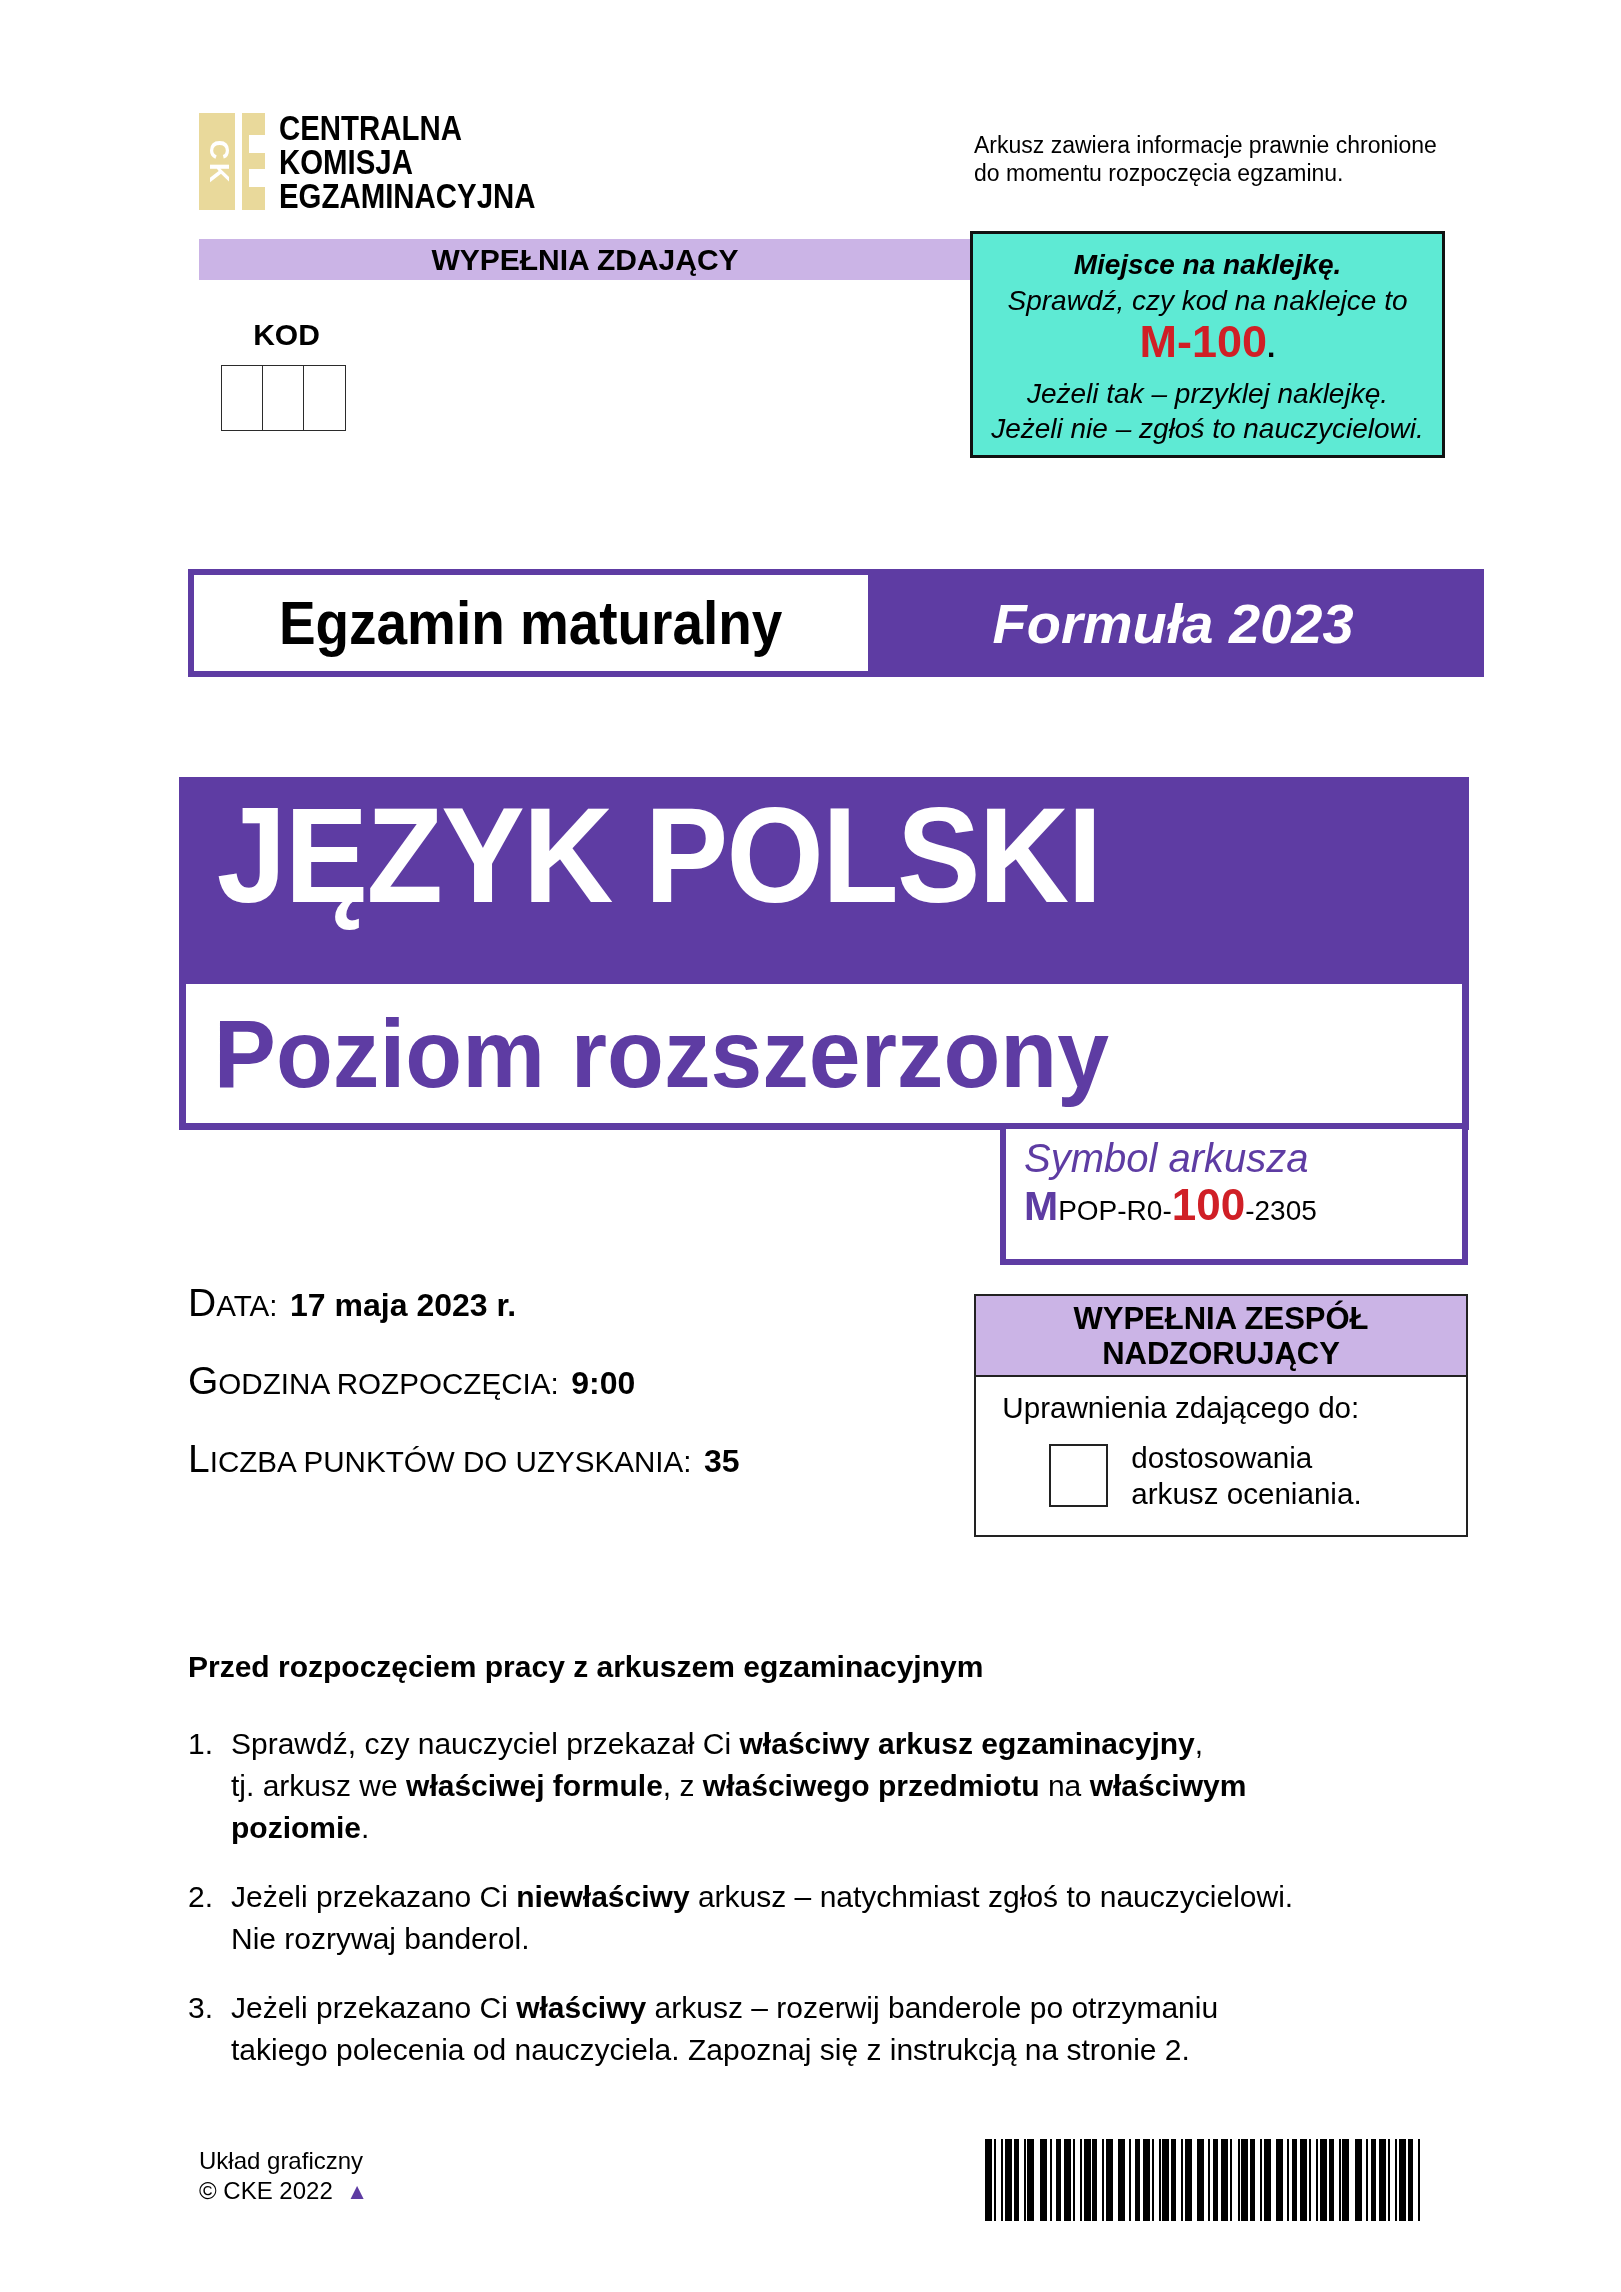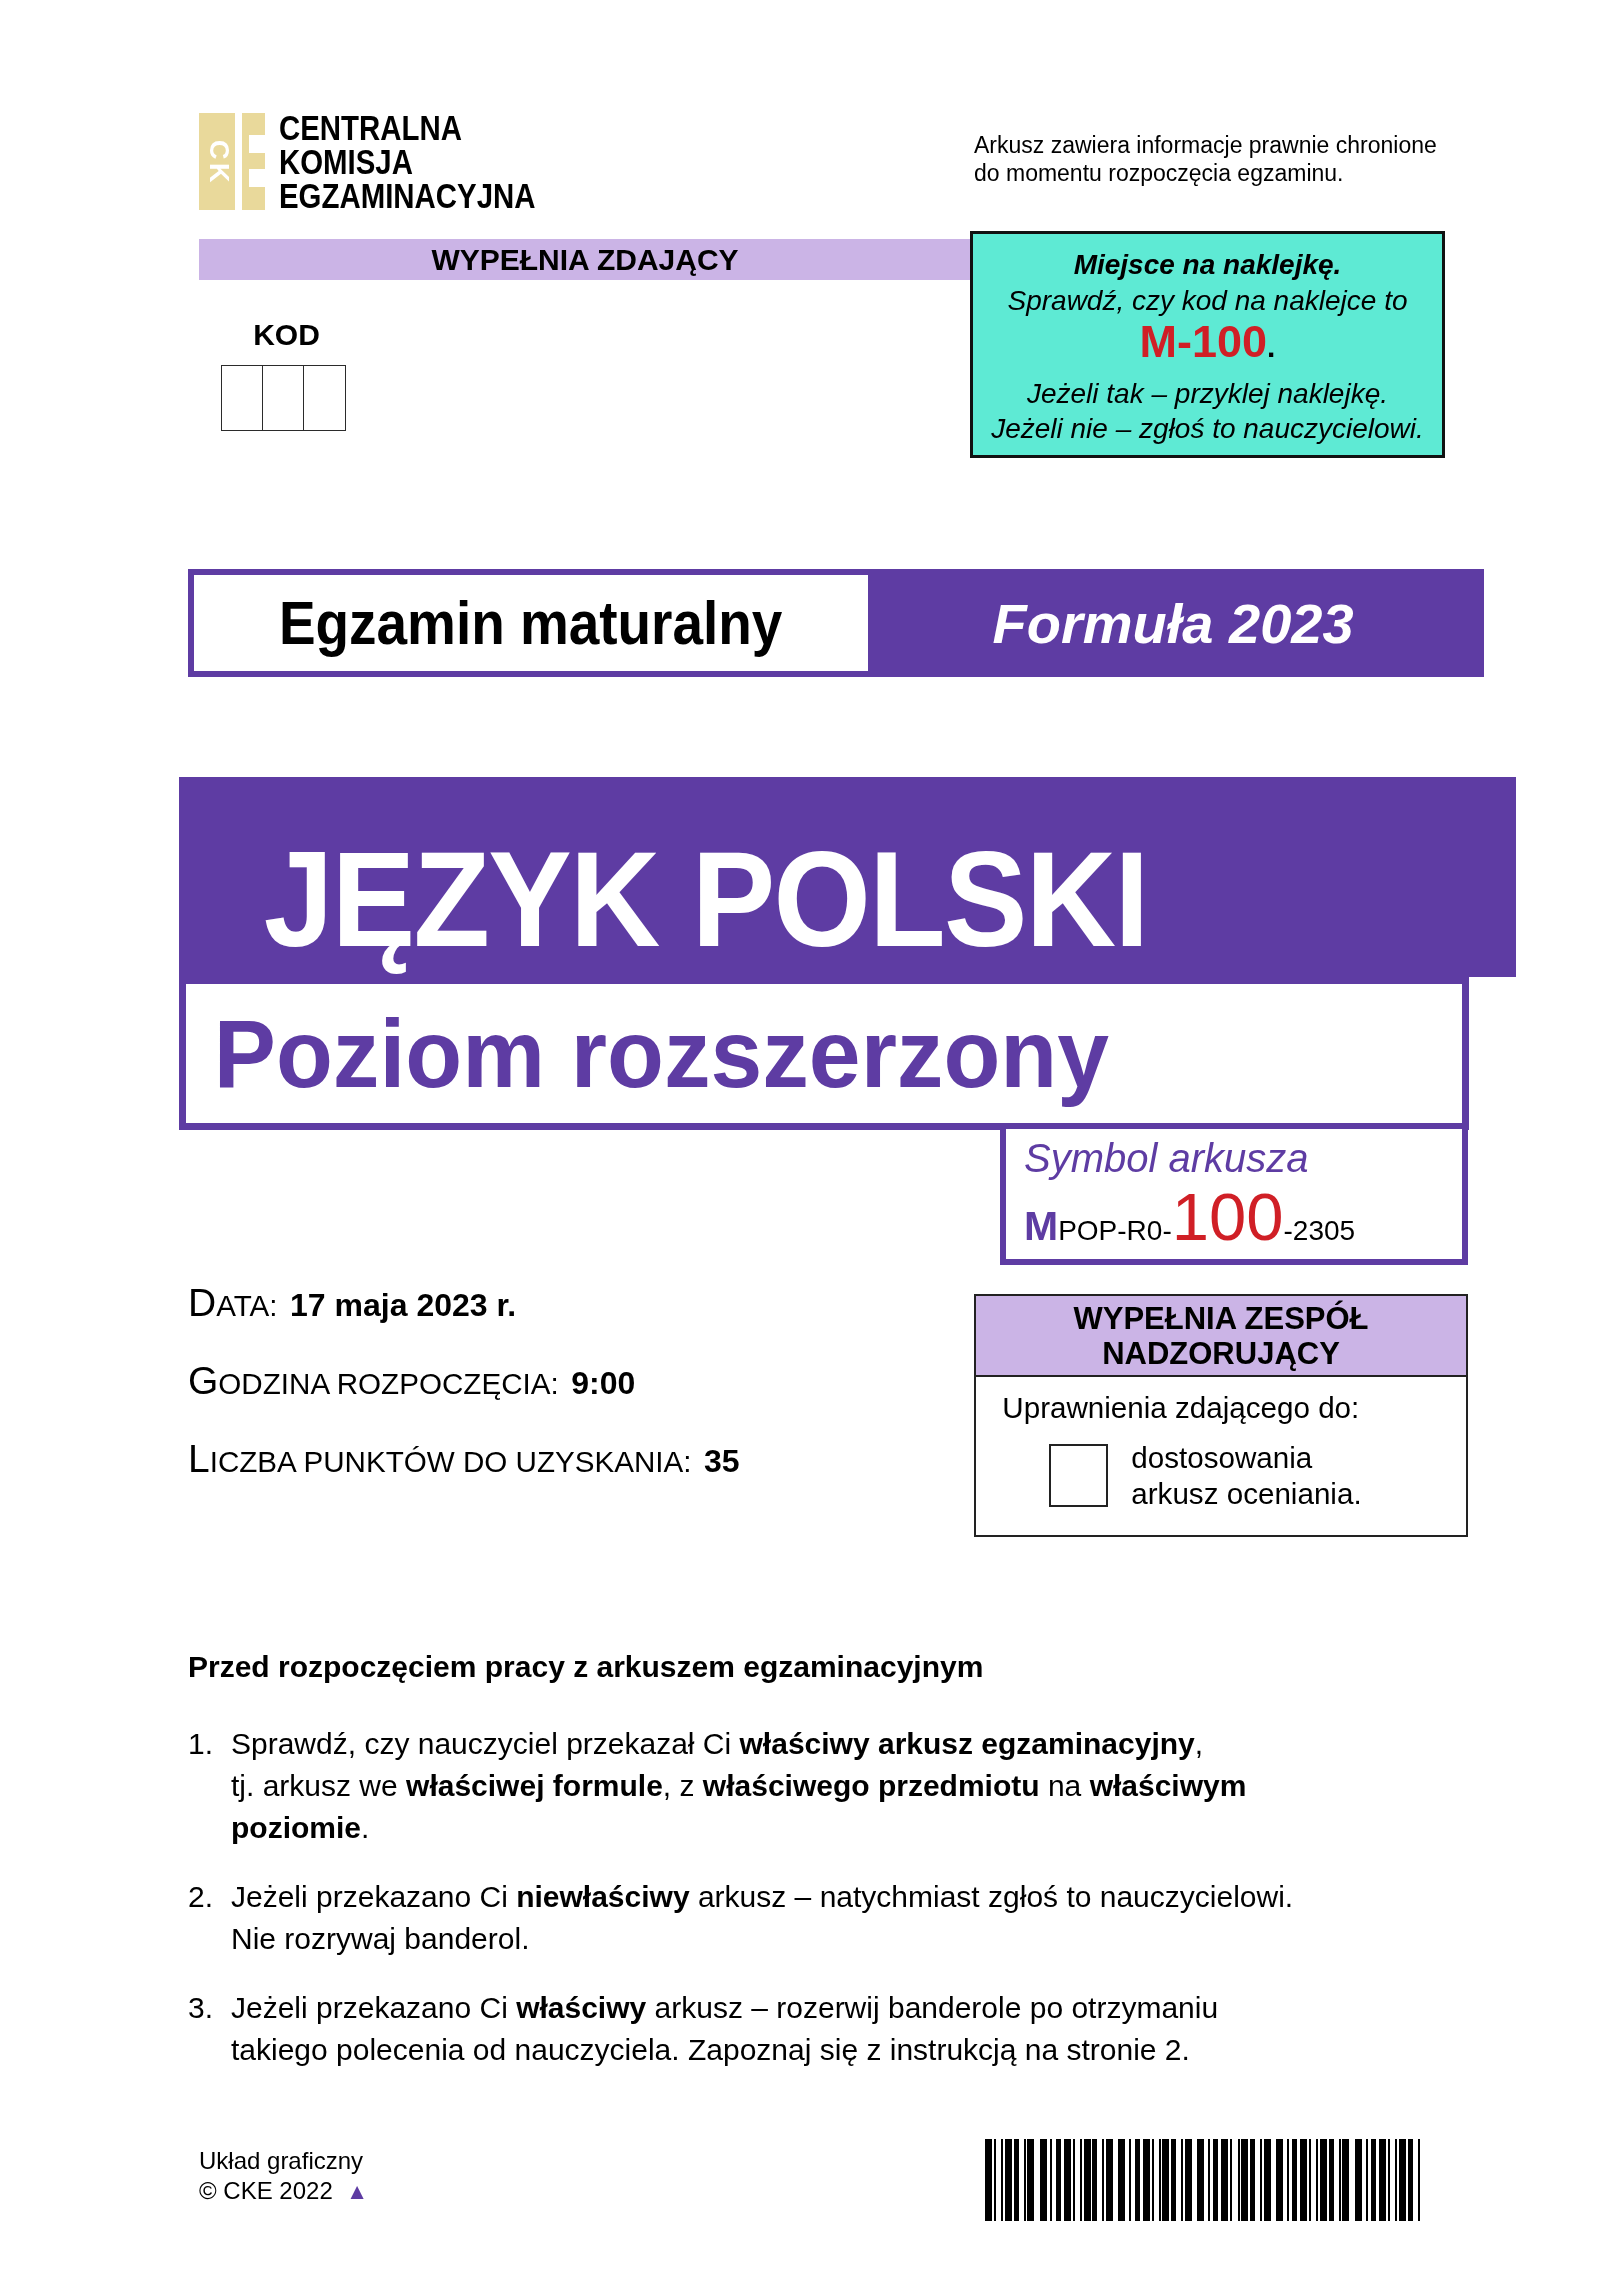--- a/index.html
+++ b/index.html
@@ -41,35 +41,35 @@
   
   .exambar{left:188px;top:569px;width:1296px;height:108px;border:6.3px solid var(--purple);
            box-sizing:border-box;display:flex;background:var(--purple);}
   .exambar .lcell{width:52.5%;background:#fff;display:flex;align-items:center;justify-content:center;}
   .exambar .lcell span{font-size:61px;font-weight:bold;transform:scaleX(.9);white-space:nowrap;}
   .exambar .rcell{flex:1;display:flex;align-items:center;justify-content:center;color:#fff;}
   .exambar .rcell span{font-size:56px;font-weight:bold;font-style:italic;white-space:nowrap;}
 
   
   .titlebanner{left:179px;top:777px;width:1290px;height:200px;background:var(--purple);
-               display:flex;align-items:flex-end;padding-left:47px;}
+               display:flex;align-items:flex-start;}
   .titlebanner span{color:#fff;font-size:136px;font-weight:bold;padding-left:41px;
                     transform:scaleX(.92);transform-origin:left center;white-space:nowrap;letter-spacing:-1.8px;}
   .subtitle{left:179px;top:977px;width:1290px;height:153px;border:7.2px solid var(--purple);
             box-sizing:border-box;background:#fff;display:flex;align-items:center;}
   .subtitle span{color:var(--purple);font-size:97px;font-weight:bold;padding-left:29px;
                  transform:scaleX(.96);transform-origin:left center;white-space:nowrap;}
 
   
   .symbolbox{left:1000px;top:1123px;width:468px;height:142px;border:6.3px solid var(--purple);
              box-sizing:border-box;background:#fff;padding:3.6px 0 0 18px;z-index:2;}
   .symbolbox .slabel{font-style:italic;color:var(--purple);font-size:40px;line-height:50px;}
   .symbolbox .m{color:var(--purple);font-weight:bold;font-size:41px;}
   .symbolbox .rest,.symbolbox .suffix{font-size:28px;}
-  .symbolbox .hundred{color:var(--red);font-weight:normal;font-size:67px;line-height:1;}
+  .symbolbox .hundred{color:var(--red);font-weight:bold;font-size:44px;line-height:1;}
 
   
   .details{left:188px;top:1281px;width:770px;}
   .drow{display:flex;align-items:baseline;gap:12.5px;height:49px;margin-bottom:29px;}
   .dlabel{display:inline-block;font-size:29.6px;text-transform:uppercase;}
   .dlabel::first-letter{font-size:39px;}
   .dvalue{font-size:32px;font-weight:bold;white-space:nowrap;}
 
   
   .supbox{left:974px;top:1294px;width:494px;border:2.7px solid #222;box-sizing:border-box;background:#fff;}

